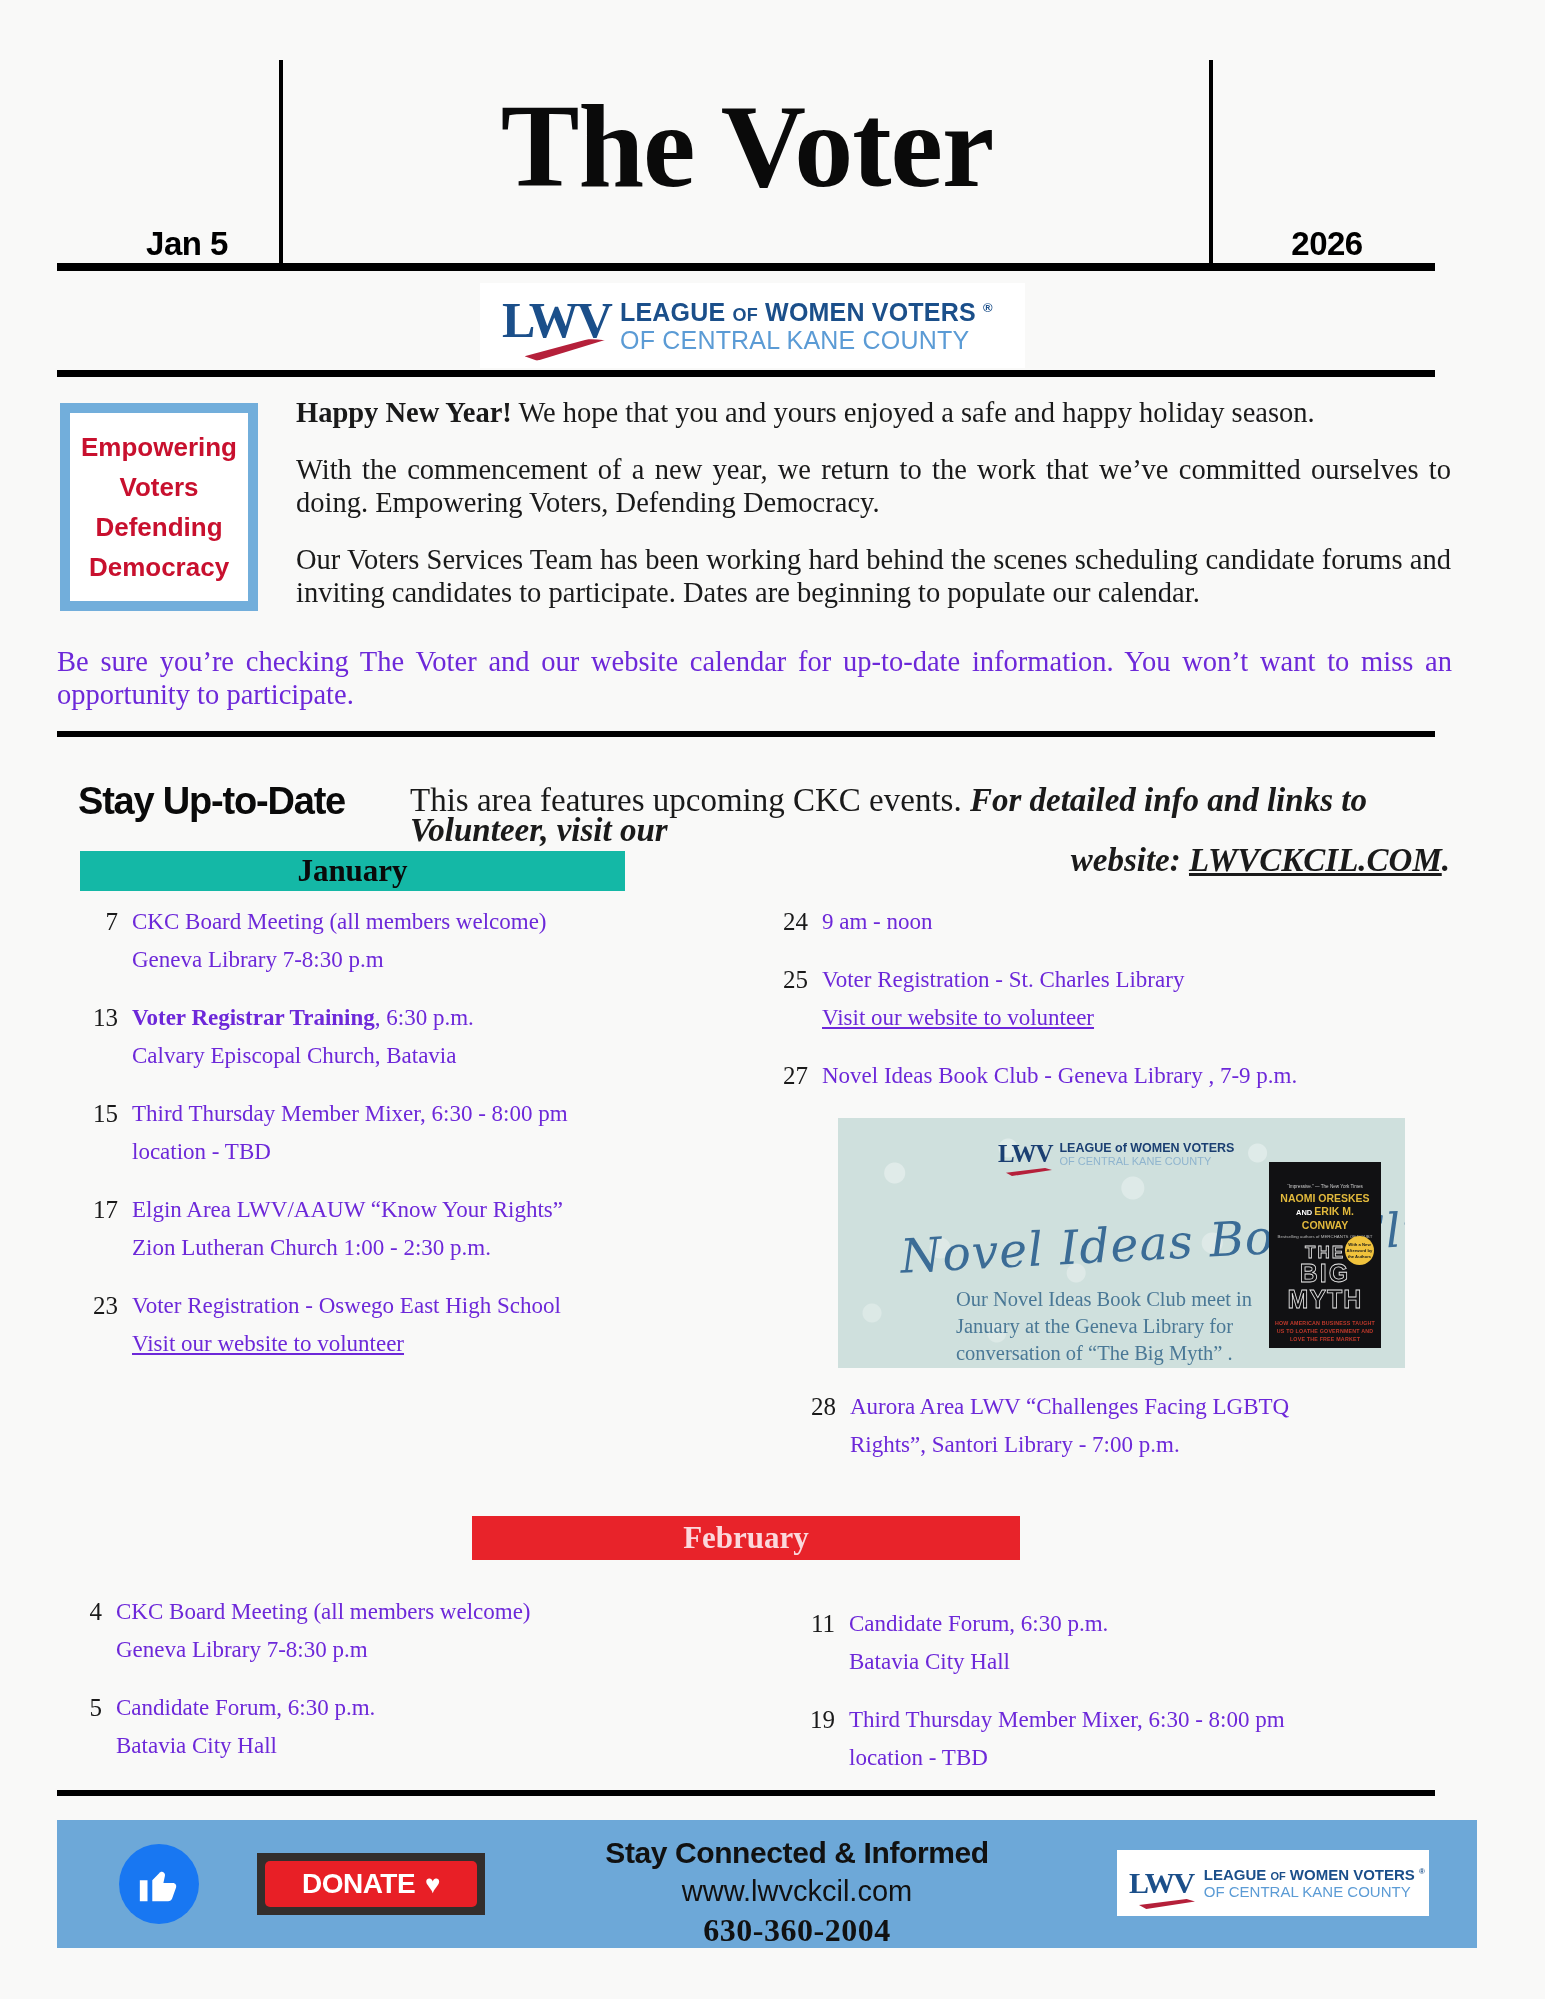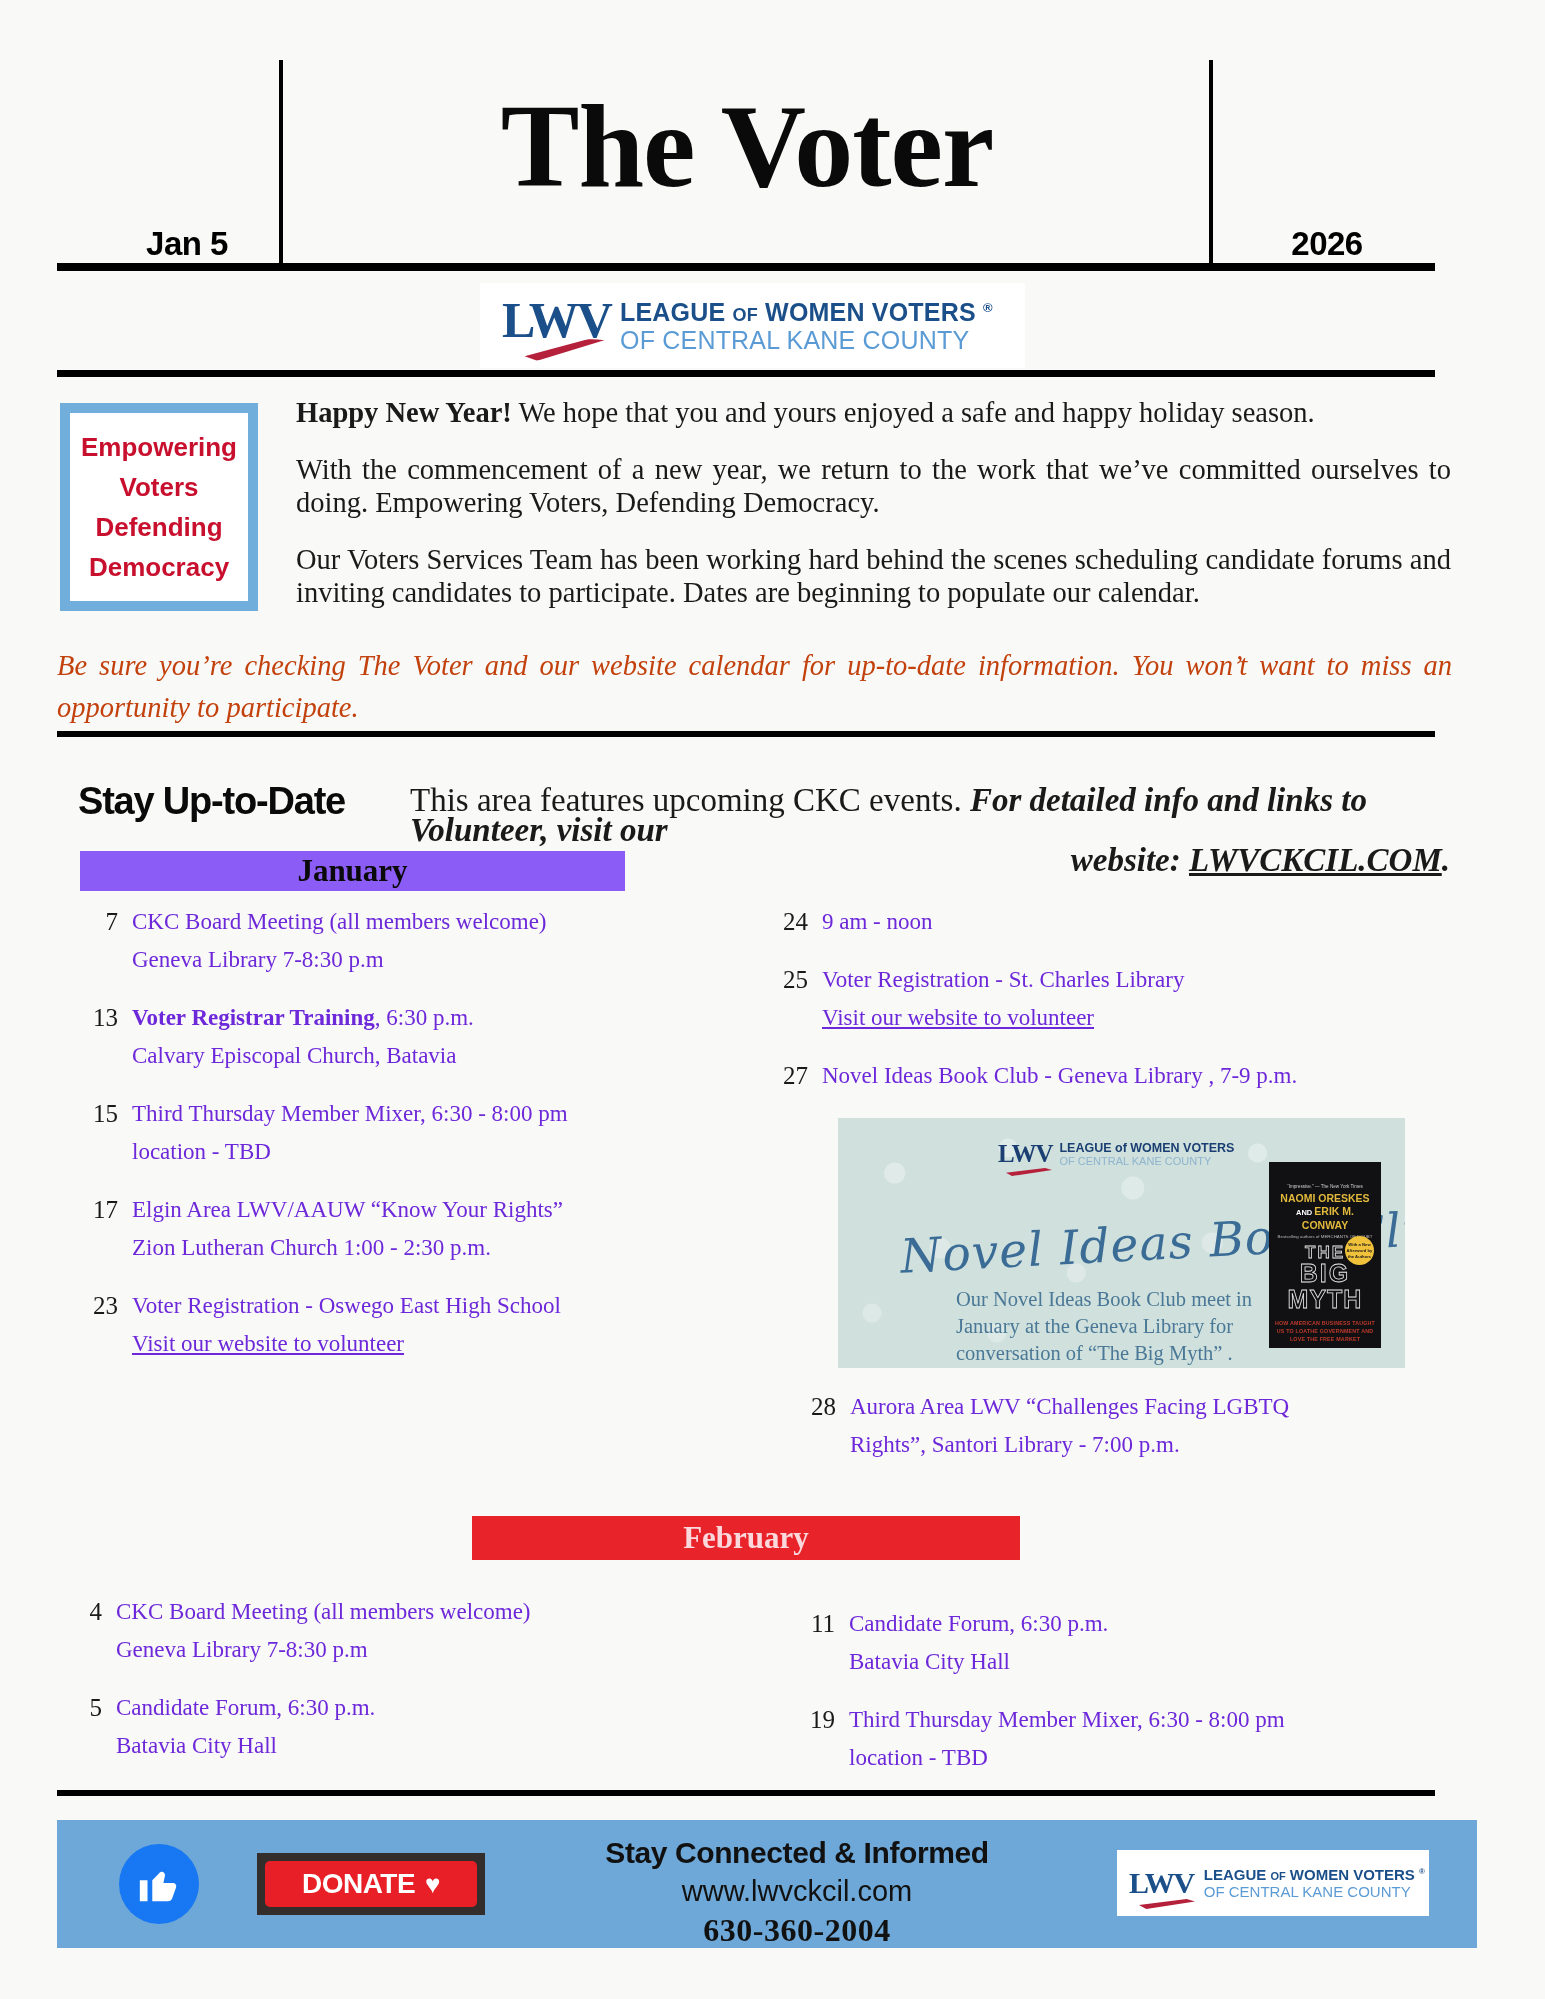--- a/index.html
+++ b/index.html
@@ -171,24 +171,23 @@
     text-align: justify;
     margin: 0 0 24px 0;
   }
   .p-serif b { font-weight: bold; }
   .intro-full {
     position: absolute;
     left: 57px; top: 645px;
     width: 1395px;
     font-family: "Liberation Serif", serif;
     font-size: 28.5px;
-    line-height: 42px;
-    color: #c2410c;
+    line-height: 33px;
+    color: #6d28d9;
     text-align: justify;
-    font-style: italic;
   }
 
   
   .sud-title {
     position: absolute;
     left: 78px; top: 780px;
     font-family: "Liberation Sans", sans-serif;
     font-weight: bold;
     font-size: 38px;
     letter-spacing: -1.2px;
@@ -209,21 +208,21 @@
 
   .month-banner {
     position: absolute;
     font-family: "Liberation Serif", serif;
     font-weight: bold;
     text-align: center;
   }
   .banner-jan {
     left: 80px; top: 851px;
     width: 545px; height: 40px;
-    background: #8b5cf6;
+    background: #14b8a6;
     font-size: 31px;
     line-height: 40px;
     color: #0a0a0a;
   }
   .banner-feb {
     left: 472px; top: 1516px;
     width: 548px; height: 44px;
     background: #e8232a;
     font-size: 31px;
     line-height: 44px;

